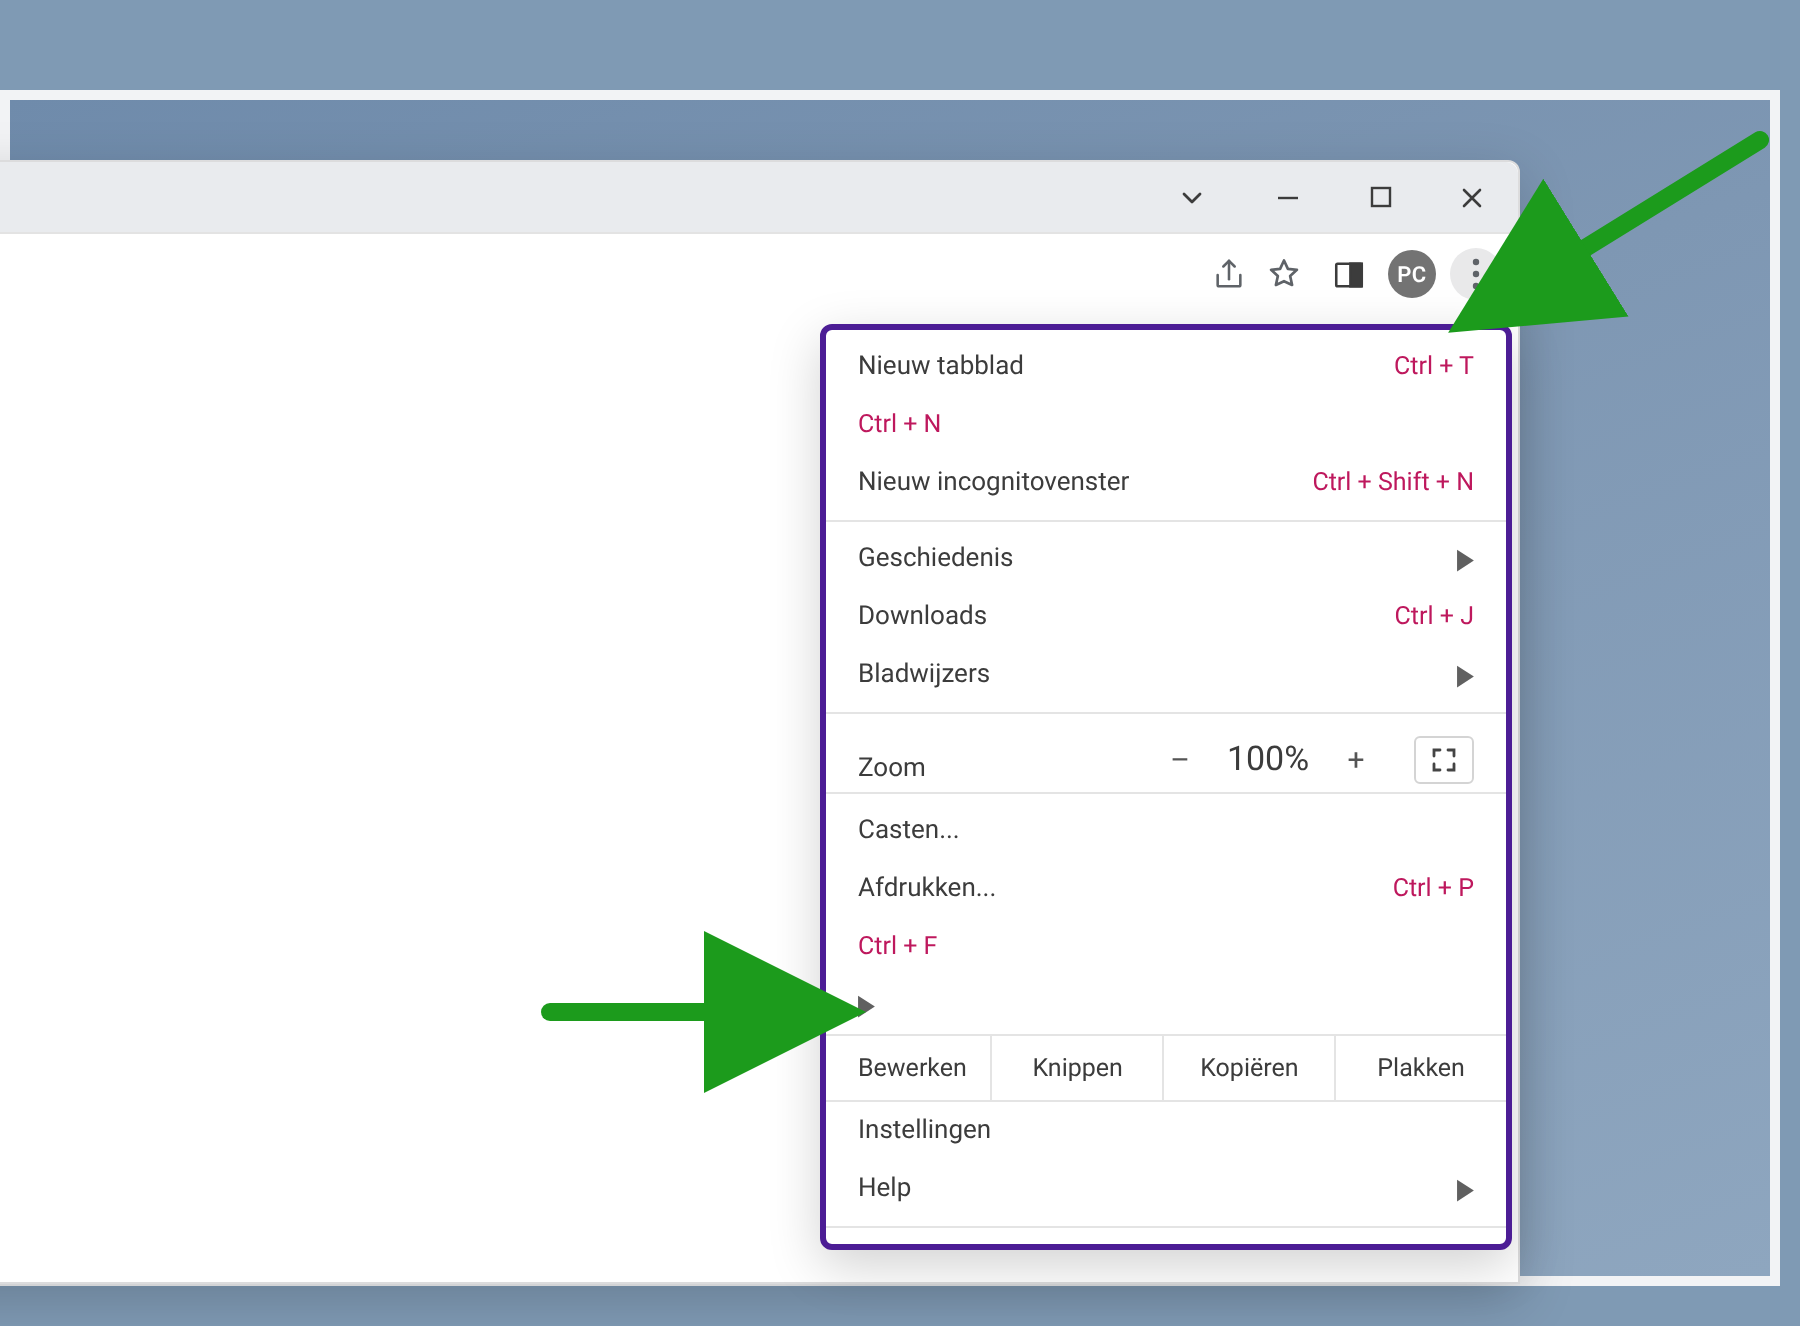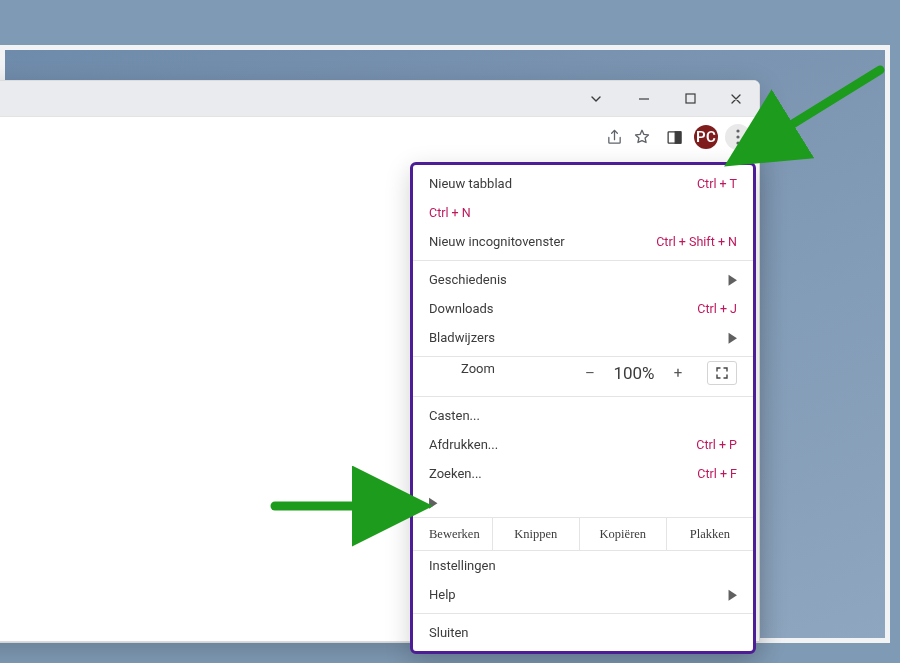--- a/index.html
+++ b/index.html
@@ -86,23 +86,23 @@
   }
   .tb-share     { right: 132px; }
   .tb-star      { right: 104px; font-size: 17px;}
   .tb-sidepanel { right: 72px; }
   .tb-profile   { right: 40px; }
   .tb-kebab     { right: 8px; background:#e9e9ea; }
 
   .profile-badge {
     width: 24px; height: 24px;
     border-radius: 50%;
-    background: #7f1d1d;
+    background: #737373;
     color: #fff;
-    font-size: 15px;
+    font-size: 11px;
     font-weight: 600;
     display: flex;
     align-items: center;
     justify-content: center;
     letter-spacing: 0.3px;
   }
 
   
   .content {
     position: absolute;
@@ -140,24 +140,23 @@
   }
   .menu-sep {
     height: 1px;
     background: #e4e4e4;
     margin: 4px 0;
   }
 
   
   .zoom-row {
     display: flex;
-    align-items: flex-start;
+    align-items: flex-end;
     height: 31px;
     padding: 0 16px;
-    margin-left: 32px;
   }
   .zoom-row .label { flex: 1; }
   .zoom-ctrl {
     display: flex;
     align-items: center;
     gap: 14px;
   }
   .zoom-ctrl .zbtn { width: 18px; text-align: center; color:#555; font-size: 15px; line-height: 1;}
   .zoom-ctrl .zval { width: 42px; text-align: center; font-size: 17px;}
   .zoom-ctrl .fullscreen {
@@ -168,21 +167,20 @@
     margin-left: 6px;
   }
 
   
   .edit-row {
     display: flex;
     align-items: stretch;
     height: 32px;
     border-top: 1px solid #e4e4e4;
     border-bottom: 1px solid #e4e4e4;
-    font-family: Liberation Serif, serif;
   }
   .edit-row > div {
     display:flex;
     align-items:center;
     padding: 0 12px;
     font-size: 12.5px;
   }
   .edit-row > div:first-child { padding-left: 16px; flex: 0 0 auto;}
   .edit-row > div:not(:first-child){
     border-left: 1px solid #e4e4e4;
@@ -311,21 +309,20 @@
   <div class="menu-sep"></div>
 
   <div class="menu-row">
     <span class="label">Casten...</span>
   </div>
   <div class="menu-row">
     <span class="label">Afdrukken...</span>
     <span class="shortcut">Ctrl + P</span>
   </div>
   <div class="menu-row">
-    <span class="label">Zoeken...</span>
     <span class="shortcut">Ctrl + F</span>
   </div>
   <div class="menu-row">
     <span class="chev">▶</span>
   </div>
 
   <div class="edit-row">
     <div>Bewerken</div>
     <div>Knippen</div>
     <div>Kopiëren</div>
@@ -335,23 +332,20 @@
   <div class="menu-row">
     <span class="label">Instellingen</span>
   </div>
   <div class="menu-row">
     <span class="label">Help</span>
     <span class="chev">▶</span>
   </div>
 
   <div class="menu-sep"></div>
 
-  <div class="menu-row">
-    <span class="label">Sluiten</span>
-  </div>
 </div>
 
 <div class="arrow" style="left:760px; top:60px;">
   <svg width="130" height="100">
     <defs>
       <marker id="ah1" markerWidth="9" markerHeight="9" refX="3" refY="4.5" orient="auto">
         <path d="M0,0 L9,4.5 L0,9 Z" fill="#1c9b1c"></path>
       </marker>
     </defs>
     <path d="M120 10 L10 78" stroke="#1c9b1c" stroke-width="9" marker-end="url(#ah1)" stroke-linecap="round"></path>

